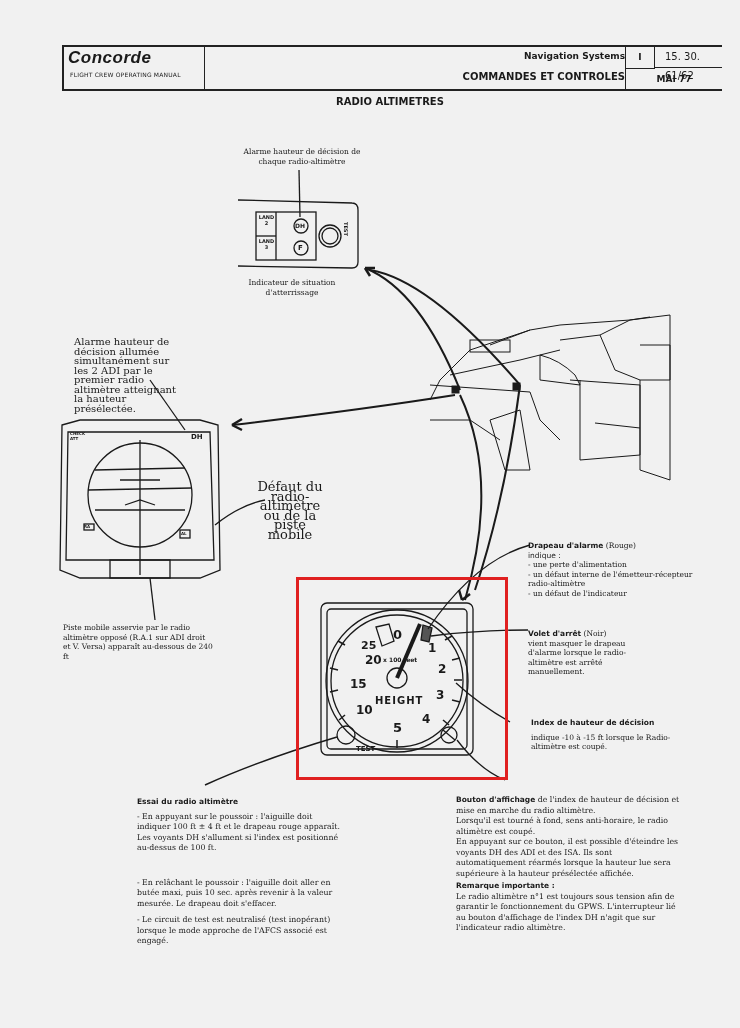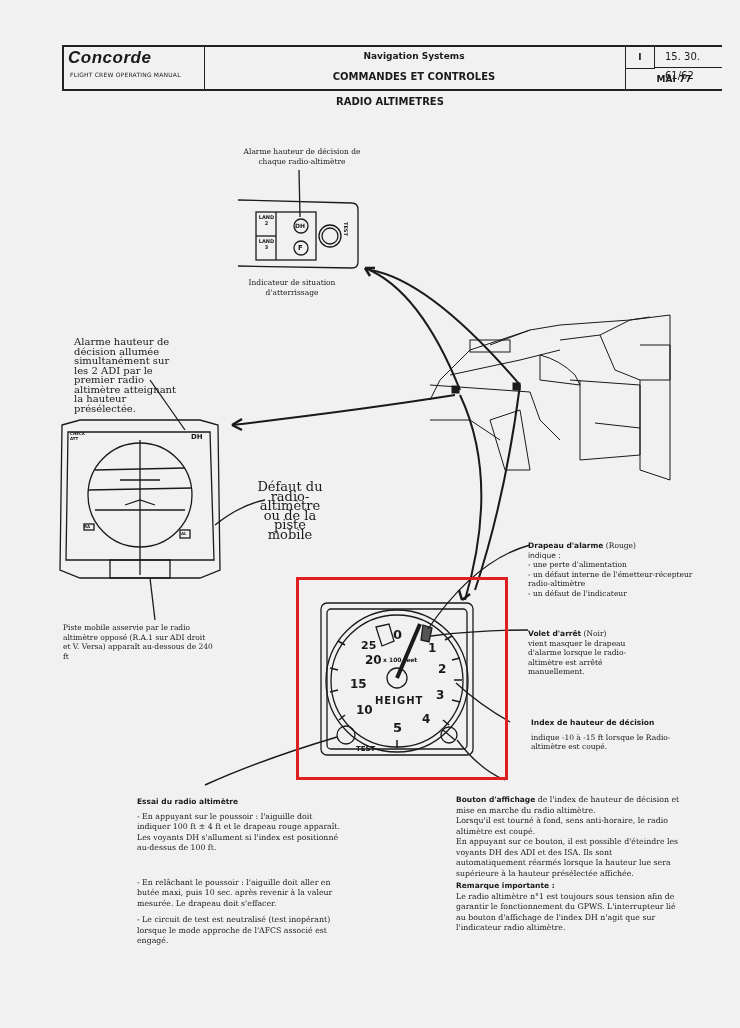--- a/index.html
+++ b/index.html
@@ -4,21 +4,21 @@
 <style>
   html,body{margin:0;padding:0;}
   body{width:740px;height:1028px;background:#f1f1f1;position:relative;overflow:hidden;
        font-family:"DejaVu Serif",serif;color:#1a1a1a;}
   .abs{position:absolute;}
   
   .hdr{position:absolute;left:62px;top:45px;width:660px;height:42px;border-top:2px solid #222;border-bottom:2px solid #222;}
   .hdr .logo{position:absolute;left:0;top:0;width:140px;height:42px;border-left:2px solid #222;border-right:1.5px solid #222;}
   .hdr .logo .name{position:absolute;left:4px;top:1px;font-family:Liberation Sans, sans-serif;font-weight:bold;font-style:italic;font-size:17px;letter-spacing:0.5px;}
   .hdr .logo .sub{position:absolute;left:6px;top:24px;font-family:"DejaVu Sans",sans-serif;font-size:6px;letter-spacing:0.2px;}
-  .hdr .mid{position:absolute;left:141px;top:0;width:422px;height:42px;border-right:1.5px solid #222;text-align:center;font-family:"DejaVu Sans",sans-serif;}
+  .hdr .mid{position:absolute;left:141px;top:0;width:422px;height:42px;border-right:1.5px solid #222;text-align:right;font-family:"DejaVu Sans",sans-serif;}
   .hdr .mid .l1{position:absolute;left:0;right:0;top:4px;font-size:9px;font-weight:bold;}
   .hdr .mid .l2{position:absolute;left:0;right:0;top:24px;font-size:10px;font-weight:bold;}
   .hdr .rev{position:absolute;left:564px;top:0;width:28px;height:21px;border-right:1.5px solid #222;border-bottom:1.5px solid #222;font-family:"DejaVu Sans",sans-serif;font-size:9px;text-align:center;line-height:21px;font-weight:bold;}
   .hdr .ref{position:absolute;left:593px;top:0;width:67px;height:21px;border-bottom:1.5px solid #222;font-family:"DejaVu Sans",sans-serif;font-size:10px;line-height:19px;padding-left:10px;box-sizing:border-box;}
   .hdr .date{position:absolute;left:564px;top:22px;width:96px;height:20px;font-family:"DejaVu Sans",sans-serif;font-size:9px;font-weight:bold;text-align:center;line-height:20px;}
   .title{position:absolute;left:0;width:740px;top:96px;text-align:center;font-family:"DejaVu Sans",sans-serif;font-size:10px;font-weight:bold;margin-left:20px;}
   .note{font-family:"DejaVu Serif",serif;font-size:8px;line-height:9.5px;position:absolute;}
   .note .h{font-family:"DejaVu Sans",sans-serif;font-weight:bold;font-size:7.5px;}
   .redbox{position:absolute;left:296px;top:577px;width:212px;height:203px;border:3px solid #e02020;box-sizing:border-box;}
   svg{position:absolute;left:0;top:0;}

